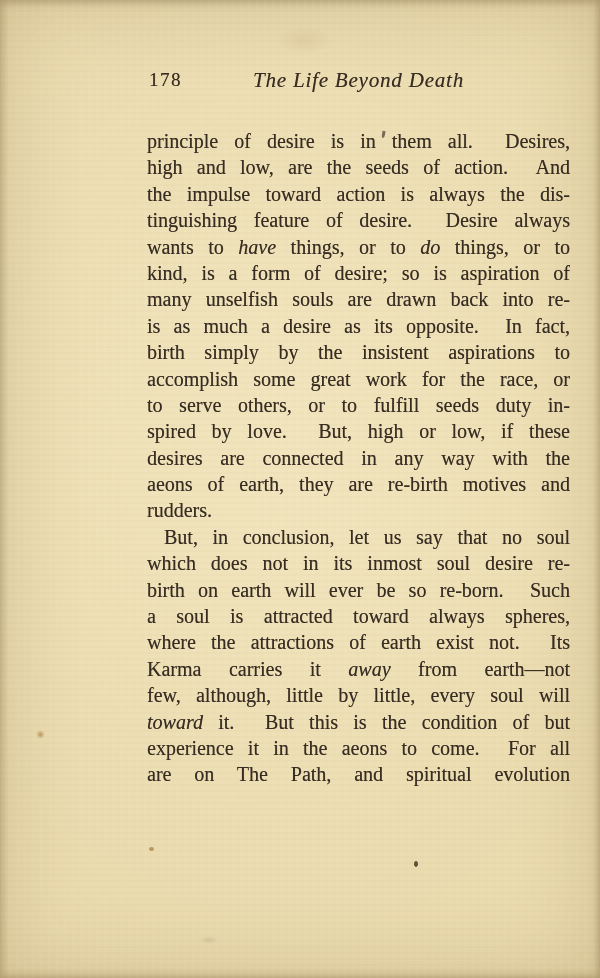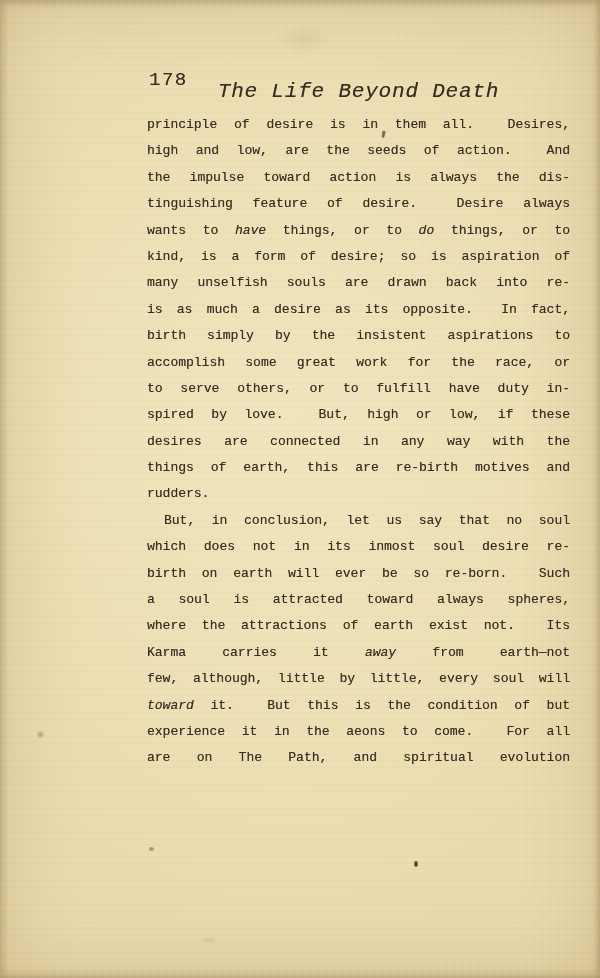--- a/index.html
+++ b/index.html
@@ -1,21 +1,21 @@
 <!DOCTYPE html>
 <html style="--paper: #e9d9ab; --paper-light: #eee0b6; --paper-edge: #ddc793; --ink: #362c22;"><head>
 <meta charset="utf-8">
 <style>
   html, body { margin: 0; padding: 0; background: #b9a87e; }
   .page {
     position: relative;
     width: 600px;
     height: 978px;
     overflow: hidden;
-    font-family: Liberation Mono, monospace;
+    font-family: Liberation Serif, serif;
     color: var(--ink, #362c22);
     background:
       radial-gradient(120% 90% at 46% 40%, rgba(248,238,204,0.35) 0%, rgba(248,238,204,0) 60%),
       radial-gradient(140% 110% at 50% 50%, var(--paper-light, #eee0b6) 0%, var(--paper, #e9d9ab) 55%, var(--paper-edge, #ddc793) 100%);
     box-shadow:
       inset 0 0 80px rgba(112, 82, 34, 0.20),
       inset 0 3px 8px rgba(96, 76, 44, 0.22),
       inset 0 -3px 8px rgba(120, 95, 50, 0.16),
       inset 3px 0 8px rgba(120, 95, 50, 0.10),
       inset -3px 0 8px rgba(120, 95, 50, 0.10);
@@ -38,26 +38,25 @@
   .page-number {
     position: absolute; left: 2px; top: 1px;
     font-size: 19px; letter-spacing: 1.5px;
   }
   .running-title {
     position: absolute; left: 0; right: 0; top: 0;
     text-align: center;
     font-style: italic;
     font-size: 21px;
     letter-spacing: 0.8px;
-    margin-top: 12px;
   }
   .text-block {
     position: absolute;
-    left: 147px; top: 112px; width: 423px;
-    font-size: 13px;
+    left: 147px; top: 128px; width: 423px;
+    font-size: 20px;
     text-shadow: 0.2px 0.3px 0.5px rgba(47,38,28,0.5);
   }
   .line {
     height: 26.4px;
     line-height: 26.4px;
     overflow: hidden;
     text-align: justify;
   }
   
   .line::after { content: ""; display: inline-block; width: 100%; height: 0; }
@@ -109,24 +108,24 @@
         <div class="line">principle of desire is in them all.&nbsp; Desires,</div>
         <div class="line">high and low, are the seeds of action.&nbsp; And</div>
         <div class="line">the impulse toward action is always the dis-</div>
         <div class="line">tinguishing feature of desire.&nbsp; Desire always</div>
         <div class="line">wants to <i>have</i> things, or to <i>do</i> things, or to</div>
         <div class="line">kind, is a form of desire; so is aspiration of</div>
         <div class="line">many unselfish souls are drawn back into re-</div>
         <div class="line">is as much a desire as its opposite.&nbsp; In fact,</div>
         <div class="line">birth simply by the insistent aspirations to</div>
         <div class="line">accomplish some great work for the race, or</div>
-        <div class="line">to serve others, or to fulfill have duty in-</div>
+        <div class="line">to serve others, or to fulfill seeds duty in-</div>
         <div class="line">spired by love.&nbsp; But, high or low, if these</div>
         <div class="line">desires are connected in any way with the</div>
-        <div class="line">things of earth, this are re-birth motives and</div>
+        <div class="line">aeons of earth, they are re-birth motives and</div>
         <div class="line nojust">rudders.</div>
       </div>
       <div class="paragraph">
         <div class="line indent">But, in conclusion, let us say that no soul</div>
         <div class="line">which does not in its inmost soul desire re-</div>
         <div class="line">birth on earth will ever be so re-born.&nbsp; Such</div>
         <div class="line">a soul is attracted toward always spheres,</div>
         <div class="line">where the attractions of earth exist not.&nbsp; Its</div>
         <div class="line">Karma carries it <i>away</i> from earth—not</div>
         <div class="line">few, although, little by little, every soul will</div>

